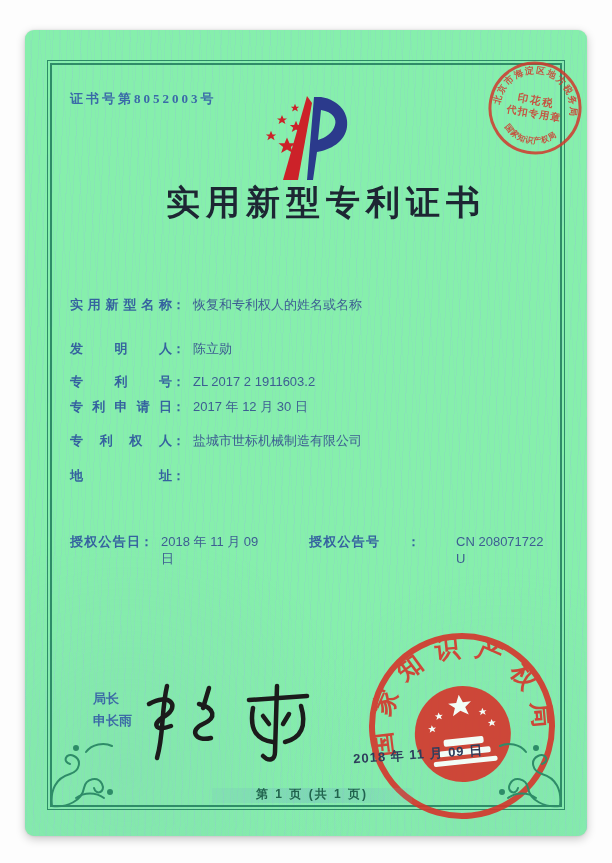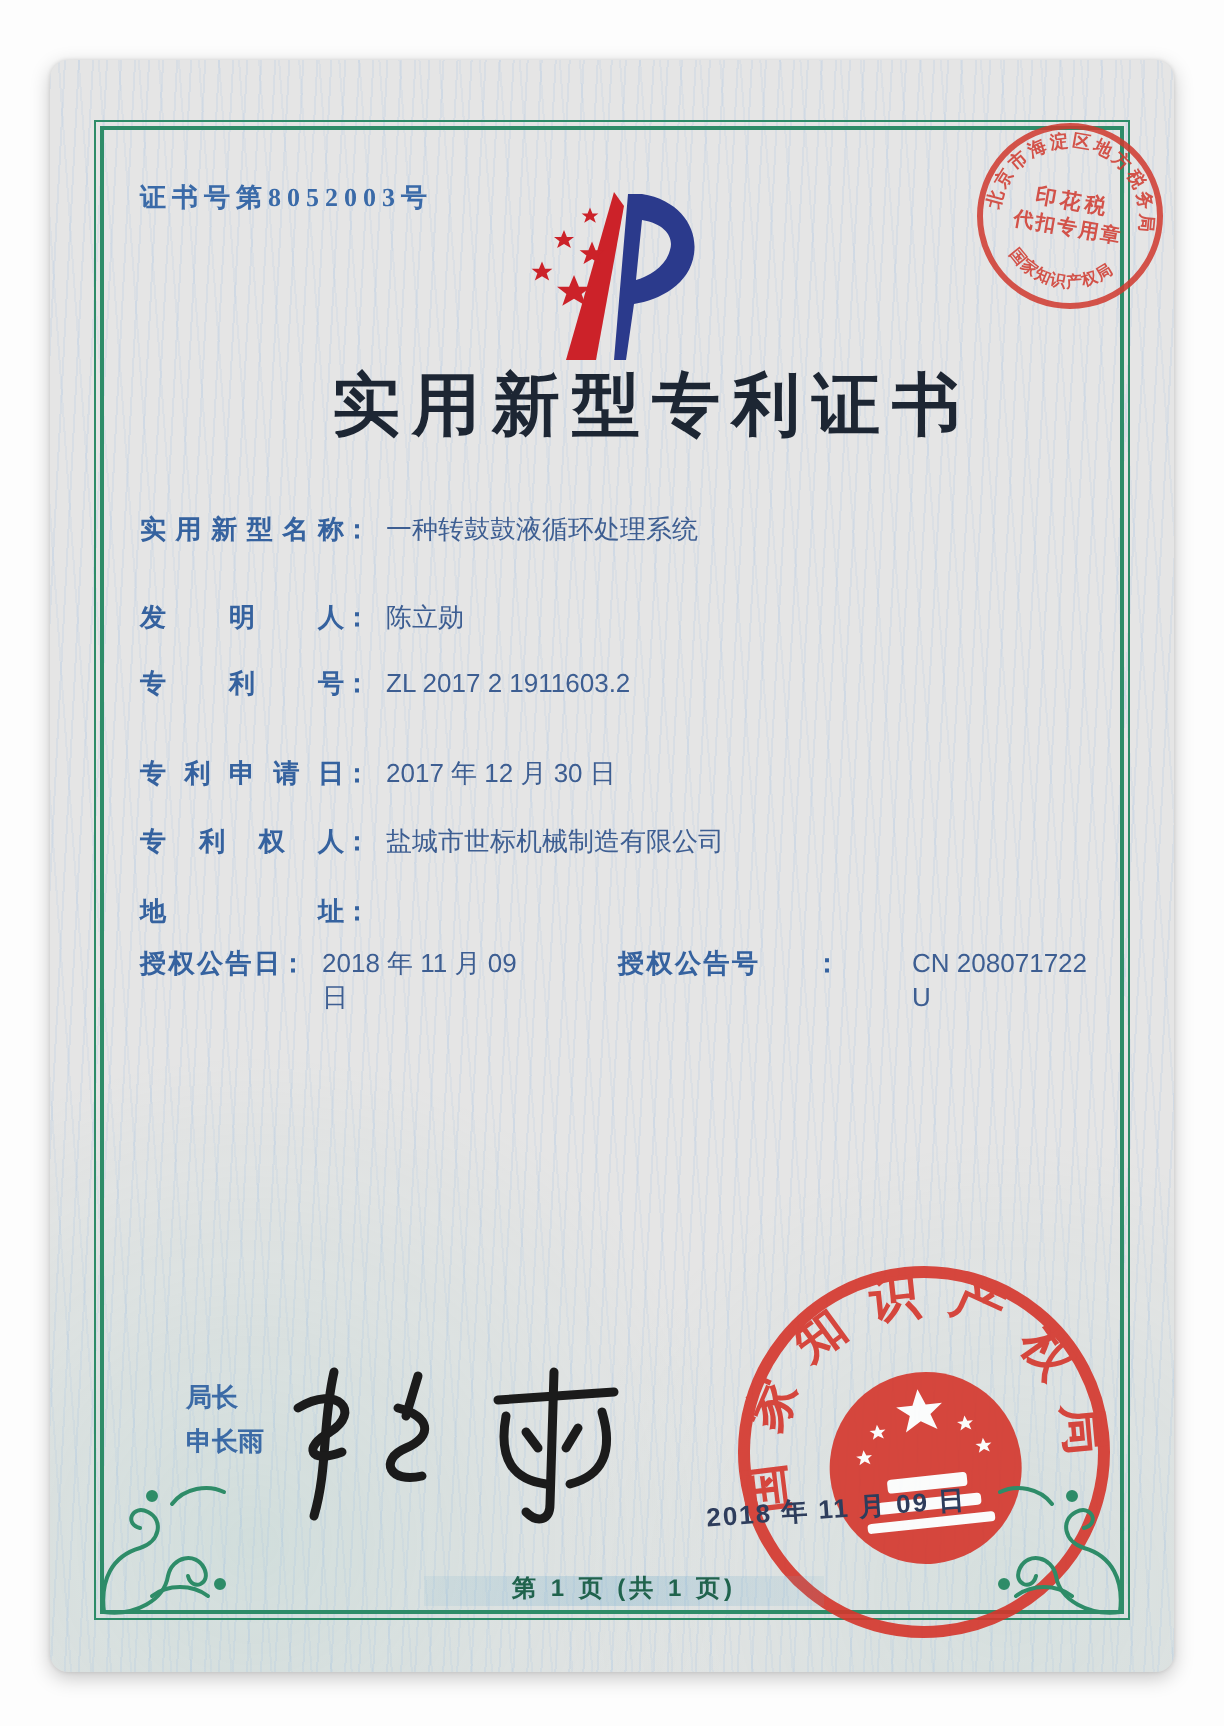--- a/index.html
+++ b/index.html
@@ -3,21 +3,21 @@
 <meta charset="utf-8">
 <style>
   html,body{margin:0;padding:0;}
   body{
     width:612px;height:863px;overflow:hidden;position:relative;
     background:#fdfdfd;
     font-family:"Liberation Sans", sans-serif;
   }
   .paper{
     position:absolute;left:25px;top:30px;width:562px;height:806px;
-    background:#e5e5e5;border-radius:9px;
+    background:#86efac;border-radius:9px;
     box-shadow:0 3px 10px rgba(0,0,0,.22), 0 0 2px rgba(0,0,0,.12);
     overflow:hidden;
   }
   
   .paper::before{
     content:"";position:absolute;inset:0;border-radius:9px;pointer-events:none;
     background-image:
       repeating-linear-gradient(93deg, rgba(150,185,225,.16) 0 1px, transparent 1px 7px),
       repeating-linear-gradient(86deg, rgba(150,185,225,.12) 0 1px, transparent 1px 10px),
       radial-gradient(circle at 18% 92%, rgba(120,190,180,.18), transparent 28%),
@@ -40,29 +40,29 @@
   }
   .title{
     position:absolute;left:0;right:0;top:150px;text-align:center;
     font-family:"DejaVu Serif","Liberation Serif",serif;
     font-size:34px;font-weight:700;color:#1d2633;letter-spacing:6px;padding-left:40px;
   }
   .fields{
     position:absolute;left:45px;top:226px;right:40px;
     font-size:13px;color:#3d5e92;
   }
-  .field{display:flex;align-items:flex-start;line-height:17px;}
+  .field{display:flex;align-items:flex-start;line-height:17px;margin-top:40px;}
   .flabel{
     display:inline-block;width:102px;flex:0 0 102px;
     text-align:justify;text-align-last:justify;
     color:#35629f;font-weight:bold;
   }
   .fcolon{color:#35629f;font-weight:bold;margin-right:8px;}
   .fvalue{color:#3d5e92;max-width:372px;}
-  .m1{margin-top:27px}.m2{margin-top:16px}.m3{margin-top:28px}
+  .m1{margin-top:27px}.m2{margin-top:16px}.m3{margin-top:8px}
   .m4{margin-top:17px}.m5{margin-top:18px}.m6{margin-top:9px}
   .grant-row{display:flex;}
   .grant-row .g2{margin-left:42px;gap:28px;}
   .grant-row .flabel{width:70px;flex:0 0 70px;}
   .paragraphs{
     position:absolute;left:44px;right:42px;top:474px;
     font-size:11.5px;line-height:22px;color:#3f639f;
     text-align:justify;font-family:"Liberation Serif",serif;
   }
   .paragraphs p{margin:0;text-indent:2em;}
@@ -142,21 +142,21 @@
       <use href="#star" transform="translate(27,52) scale(0.85)"></use>
     </g>
   </svg>
 
   <div class="title">实用新型专利证书</div>
 
   <div class="fields">
     <div class="field">
       <span class="flabel">实用新型名称</span>
         <span class="fcolon">：</span>
-      <span class="fvalue">一种转鼓鼓液循环处理系统</span>
+      <span class="fvalue">恢复和专利权人的姓名或名称</span>
     </div>
     <div class="field m1">
       <span class="flabel">发明人</span>
         <span class="fcolon">：</span>
       <span class="fvalue">陈立勋</span>
     </div>
     <div class="field m2">
       <span class="flabel">专利号</span>
         <span class="fcolon">：</span>
       <span class="fvalue">ZL 2017 2 1911603.2</span>

